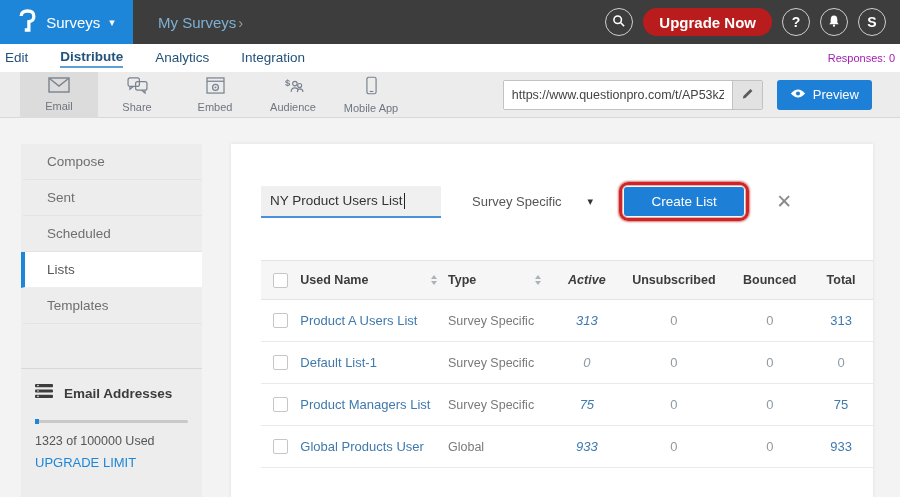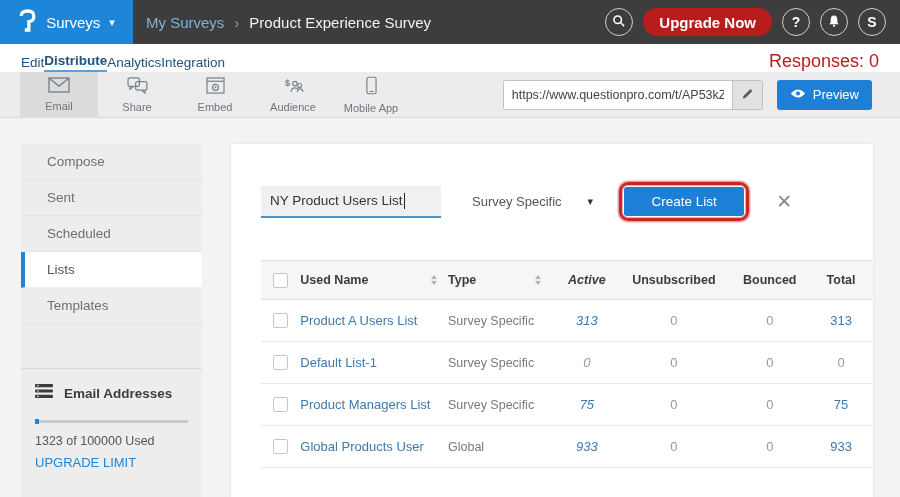--- a/index.html
+++ b/index.html
@@ -5,36 +5,36 @@
   * { margin:0; padding:0; box-sizing:border-box; }
   html,body { width:900px; height:497px; overflow:hidden;
     font-family:"Liberation Sans", "DejaVu Sans", sans-serif; background:#f3f3f3; }
 
   
   .topbar { height:44px; background:#3d3d3d; display:flex; align-items:center; }
   .logo-block { width:133px; height:44px; background:#1e86d8; display:flex;
     align-items:center; justify-content:center; gap:9px; cursor:pointer; }
   .logo-block .menu-label { color:#fff; font-size:15px; }
   .logo-block .caret { color:#fff; font-size:11px; margin-top:1px; }
-  .breadcrumb { display:flex; align-items:center; gap:10px; padding-left:13px; font-size:15px; }
+  .breadcrumb { display:flex; align-items:center; gap:2px; padding-left:25px; font-size:15px; }
   .crumb-link { color:#7fb0d4; cursor:pointer; }
   .crumb-sep { color:#9a9a9a; font-size:15px; }
   .crumb-current { color:#f2f2f2; }
   .topbar-right { margin-left:auto; display:flex; align-items:center; gap:10px; padding-right:14px; }
   .circle-btn { width:28px; height:28px; border:1.5px solid #cfcfcf; border-radius:50%;
     display:flex; align-items:center; justify-content:center; color:#fff; font-size:14px;
     font-weight:bold; cursor:pointer; background:transparent; }
   .upgrade-btn { background:#b91c1c; color:#fff; font-weight:bold; font-size:15px;
     border:none; border-radius:15px; height:28px; padding:0 16px; cursor:pointer; }
 
   
-  .tabbar { height:28px; background:#fff; display:flex; align-items:flex-end; padding:0 21px; }
+  .tabbar { height:28px; background:#fff; display:flex; align-items:center; padding:0 5px; gap:32px; }
   .tab { color:#23527c; font-size:13.5px; cursor:pointer; padding-bottom:2px; }
   .tab.active { font-weight:bold; border-bottom:2px solid #5e9fd4; }
-  .responses { margin-left:auto; color:#b91c1c; font-size:18px; cursor:pointer; }
+  .responses { margin-left:auto; color:#a21caf; font-size:11px; cursor:pointer; }
 
   
   .toolbar { height:46px; background:#ececec; border-bottom:1px solid #d8d8d8;
     display:flex; align-items:center; padding-left:20px; }
   .tool-item { width:78px; height:46px; display:flex; flex-direction:column;
     align-items:center; justify-content:center; gap:3px; cursor:pointer; }
   .tool-item.active { background:#dcdcdc; }
   .tool-item .tool-label { font-size:11px; color:#6e7680; }
   .url-group { margin-left:auto; display:flex; align-items:center; margin-right:28px; }
   .url-box { display:flex; align-items:center; height:30px; background:#fff;
@@ -112,21 +112,20 @@
       <svg width="19" height="25" viewBox="0 0 21 26">
           <path d="M3.5 8 Q3.5 2.5 10.5 2.5 Q17.5 2.5 17.5 8.5 Q17.5 13.5 12 14.2 L12 23.5 L7.5 23.5" fill="none" stroke="#fff" stroke-width="3.6"></path>
         </svg>
     </span>
     <span class="menu-label">Surveys</span>
     <span class="caret">▾</span>
   </div>
   <div class="breadcrumb">
     <span class="crumb-link">My Surveys</span>
     <span class="crumb-sep">›</span>
-    <span class="crumb-current">Product Experience Survey</span>
   </div>
   <div class="topbar-right">
     <div class="circle-btn">
       <span>
         <svg viewBox="0 0 16 16" width="14" height="14">
             <circle cx="6.5" cy="6.5" r="4.3" fill="none" stroke="#fff" stroke-width="1.8"></circle>
             <line x1="10" y1="10" x2="13.8" y2="13.8" stroke="#fff" stroke-width="1.8"></line>
           </svg>
       </span>
     </div>

